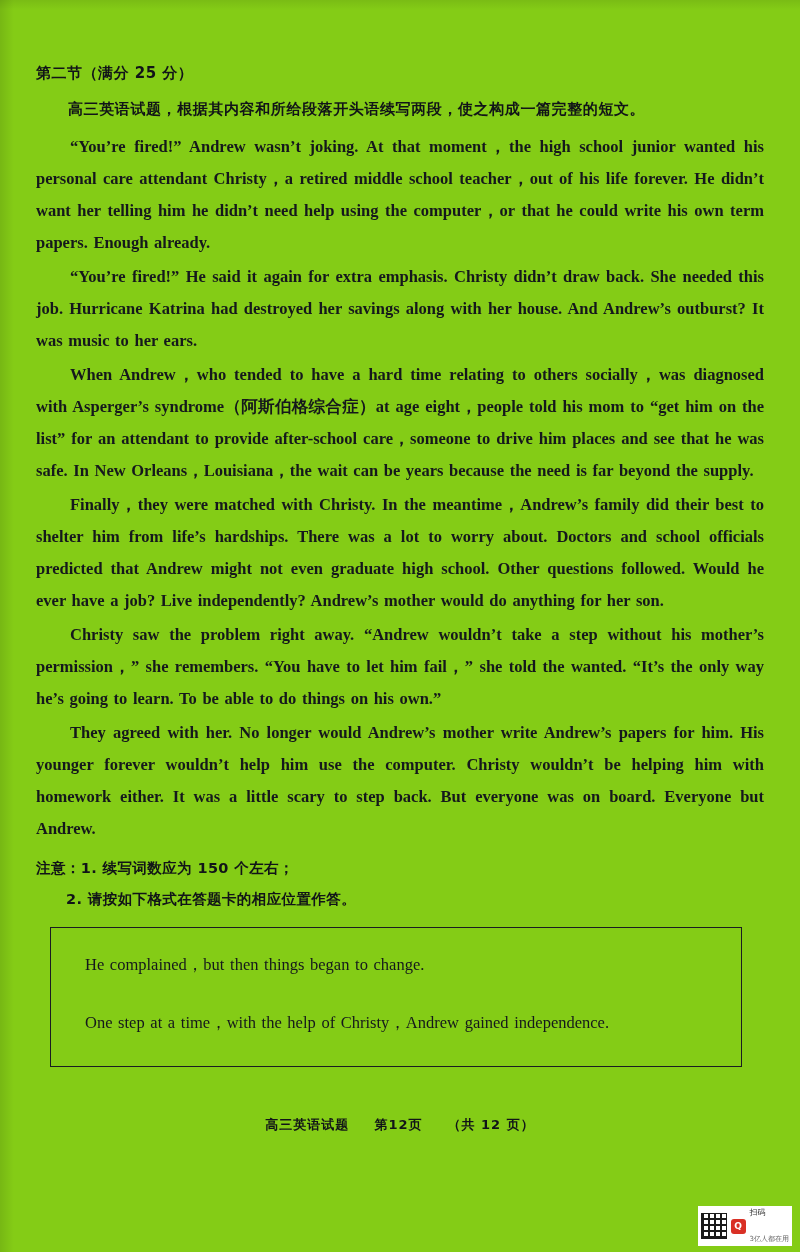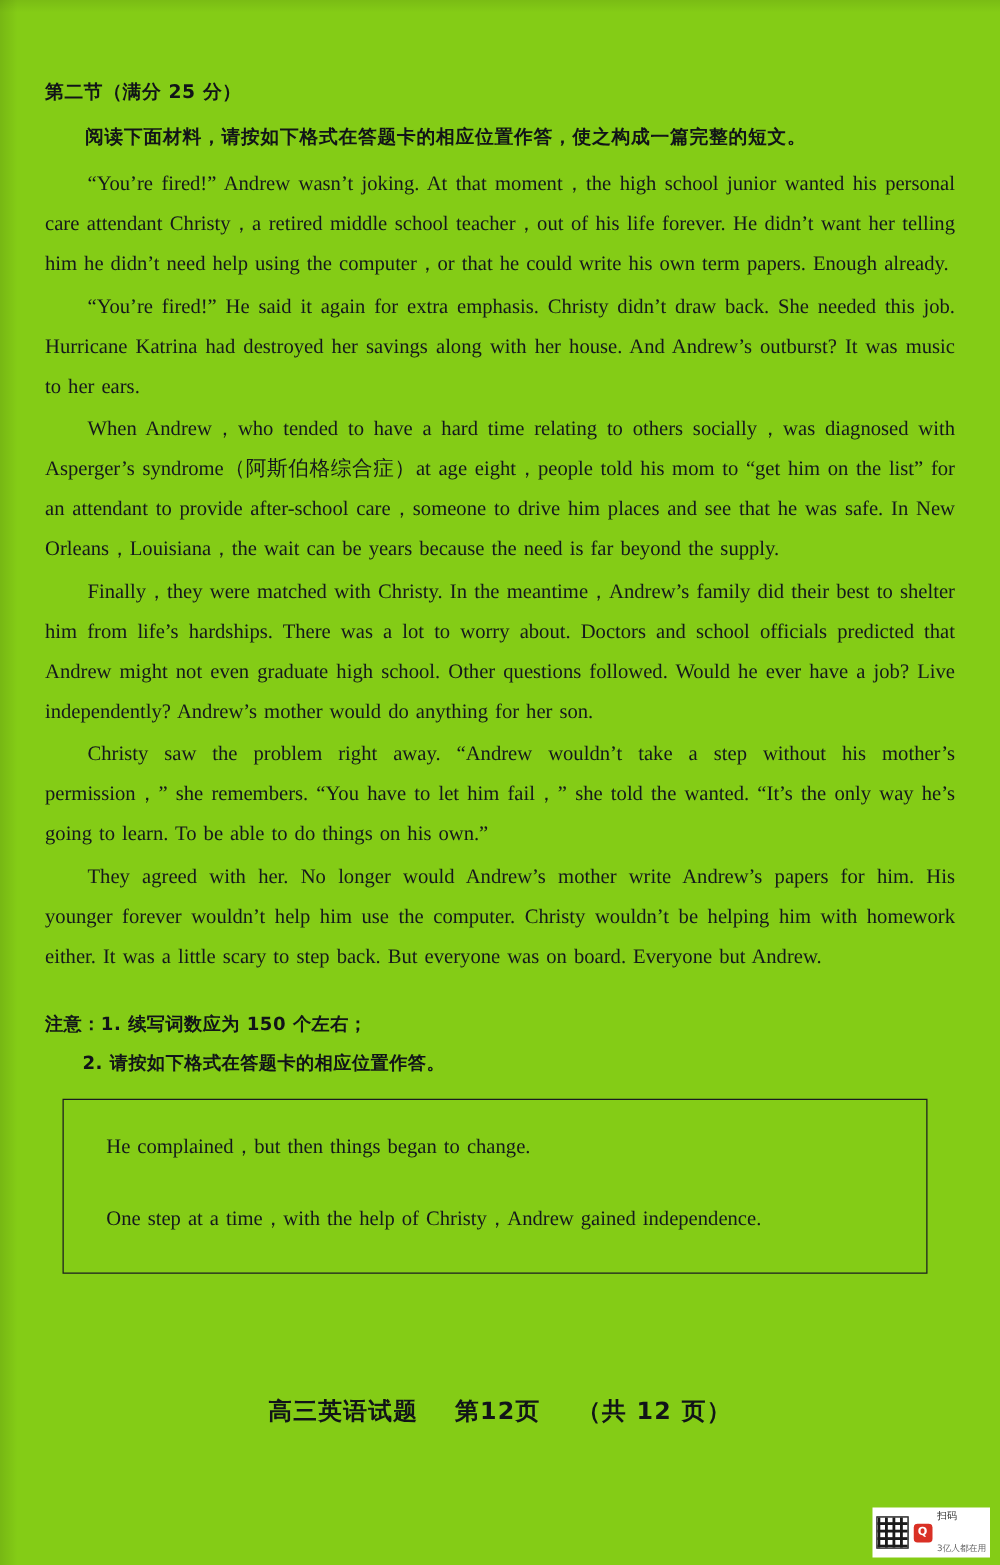--- a/index.html
+++ b/index.html
@@ -50,23 +50,24 @@
   .para {
     font-family: "Liberation Serif", serif;
     font-size: 16.5px;
     line-height: 32px;
     text-align: justify;
     text-justify: inter-word;
     text-indent: 34px;
     margin: 0 0 2px 0;
     color: #15181c;
     word-spacing: 1.5px;
+    font-weight: bold;
   }
   .notes {
-    margin-top: 24px;
+    margin-top: 8px;
   }
   .note-line {
     font-family: "DejaVu Sans", sans-serif;
     font-weight: bold;
     font-size: 14.5px;
     line-height: 31px;
     letter-spacing: 0.4px;
     color: #111418;
   }
   .note-line.indent {
@@ -92,21 +93,21 @@
     margin-top: 28px;
   }
   .footer {
     position: absolute;
     left: 0;
     top: 1116px;
     width: 800px;
     text-align: center;
     font-family: "DejaVu Sans", sans-serif;
     font-weight: bold;
-    font-size: 19px;
+    font-size: 13px;
     letter-spacing: 1px;
     color: #111418;
   }
   .footer .gap {
     display: inline-block;
     width: 14px;
   }
   .watermark {
     position: absolute;
     right: 8px;
@@ -168,21 +169,21 @@
   }
 </style>
 </head>
 <body>
 
 <div class="page">
   <div class="content">
 
     <div class="section-head">第二节（满分 25 分）</div>
 
-    <div class="cn-instruction">阅读下面材料，请按如下格式在答题卡的相应位置作答，使之构成一篇完整的短文。</div>
+    <div class="cn-instruction">高三英语试题，根据其内容和所给段落开头语续写两段，使之构成一篇完整的短文。</div>
 
     <p class="para">“You’re fired!” Andrew wasn’t joking. At that moment，the high school junior wanted his personal care attendant Christy，a retired middle school teacher，out of his life forever. He didn’t want her telling him he didn’t need help using the computer，or that he could write his own term papers. Enough already.</p>
     <p class="para">“You’re fired!” He said it again for extra emphasis. Christy didn’t draw back. She needed this job. Hurricane Katrina had destroyed her savings along with her house. And Andrew’s outburst? It was music to her ears.</p>
     <p class="para">When Andrew，who tended to have a hard time relating to others socially，was diagnosed with Asperger’s syndrome（阿斯伯格综合症）at age eight，people told his mom to “get him on the list” for an attendant to provide after-school care，someone to drive him places and see that he was safe. In New Orleans，Louisiana，the wait can be years because the need is far beyond the supply.</p>
     <p class="para">Finally，they were matched with Christy. In the meantime，Andrew’s family did their best to shelter him from life’s hardships. There was a lot to worry about. Doctors and school officials predicted that Andrew might not even graduate high school. Other questions followed. Would he ever have a job? Live independently? Andrew’s mother would do anything for her son.</p>
     <p class="para">Christy saw the problem right away. “Andrew wouldn’t take a step without his mother’s permission，” she remembers. “You have to let him fail，” she told the wanted. “It’s the only way he’s going to learn. To be able to do things on his own.”</p>
     <p class="para">They agreed with her. No longer would Andrew’s mother write Andrew’s papers for him. His younger forever wouldn’t help him use the computer. Christy wouldn’t be helping him with homework either. It was a little scary to step back. But everyone was on board. Everyone but Andrew.</p>
 
     <div class="notes">
       <div class="note-line">注意：1. 续写词数应为 150 个左右；</div>

